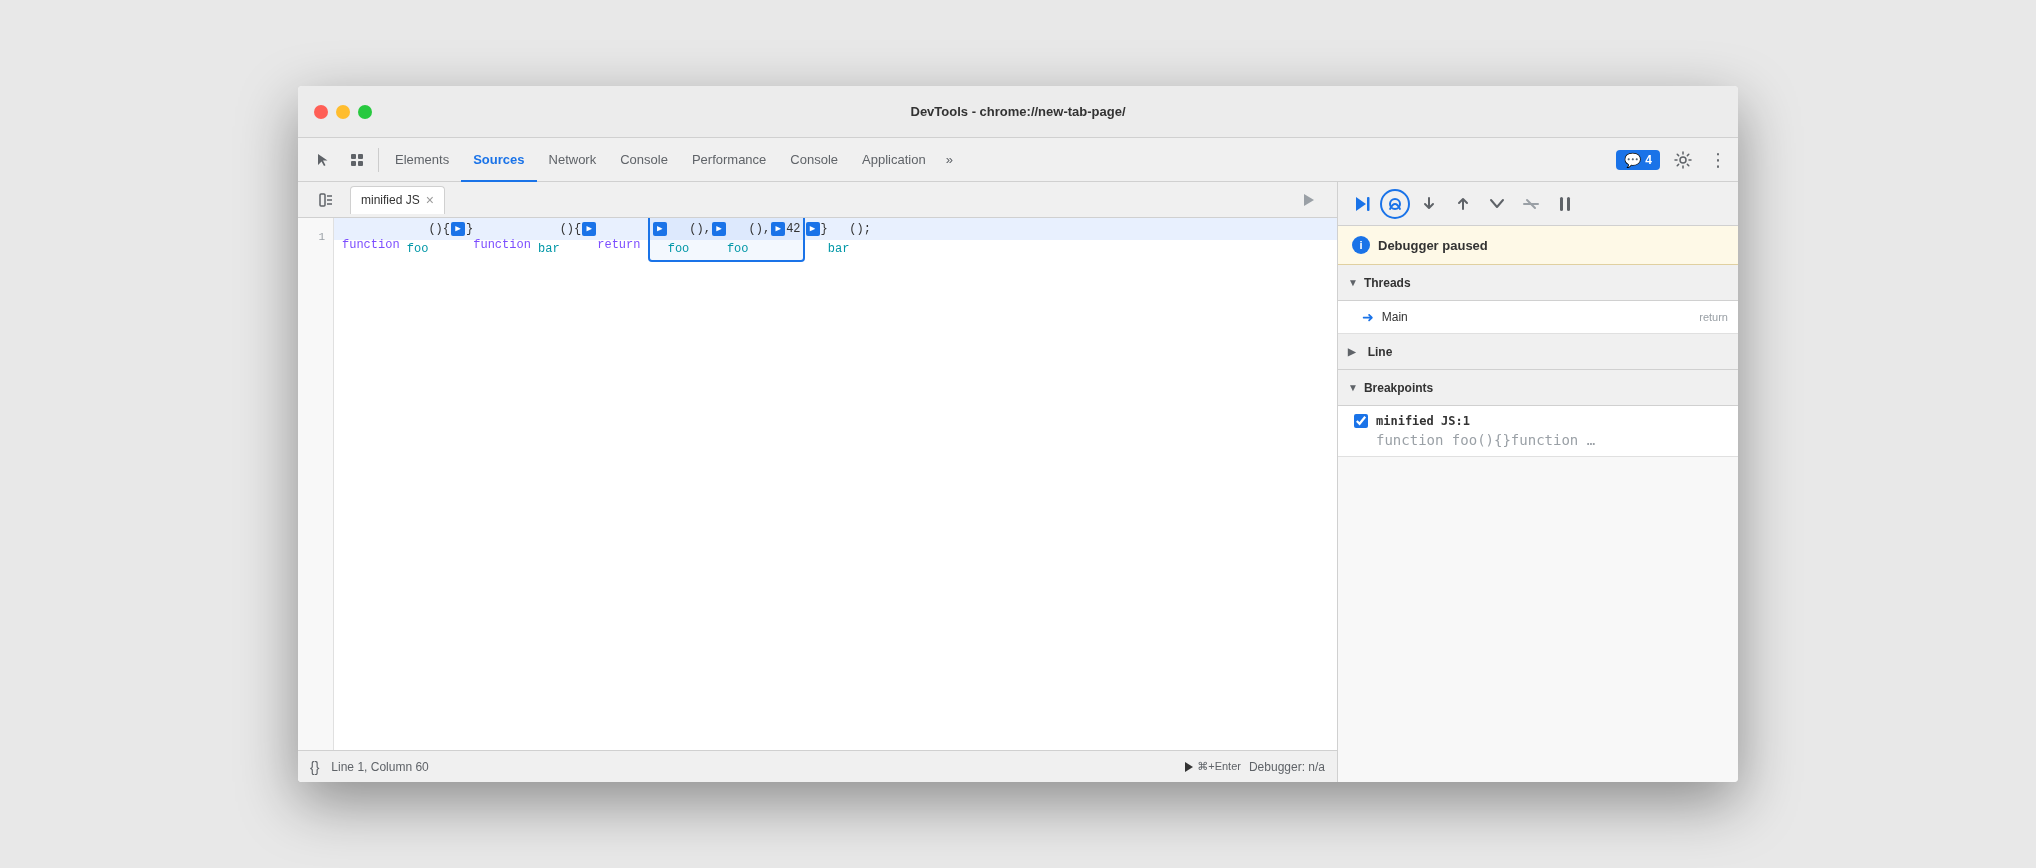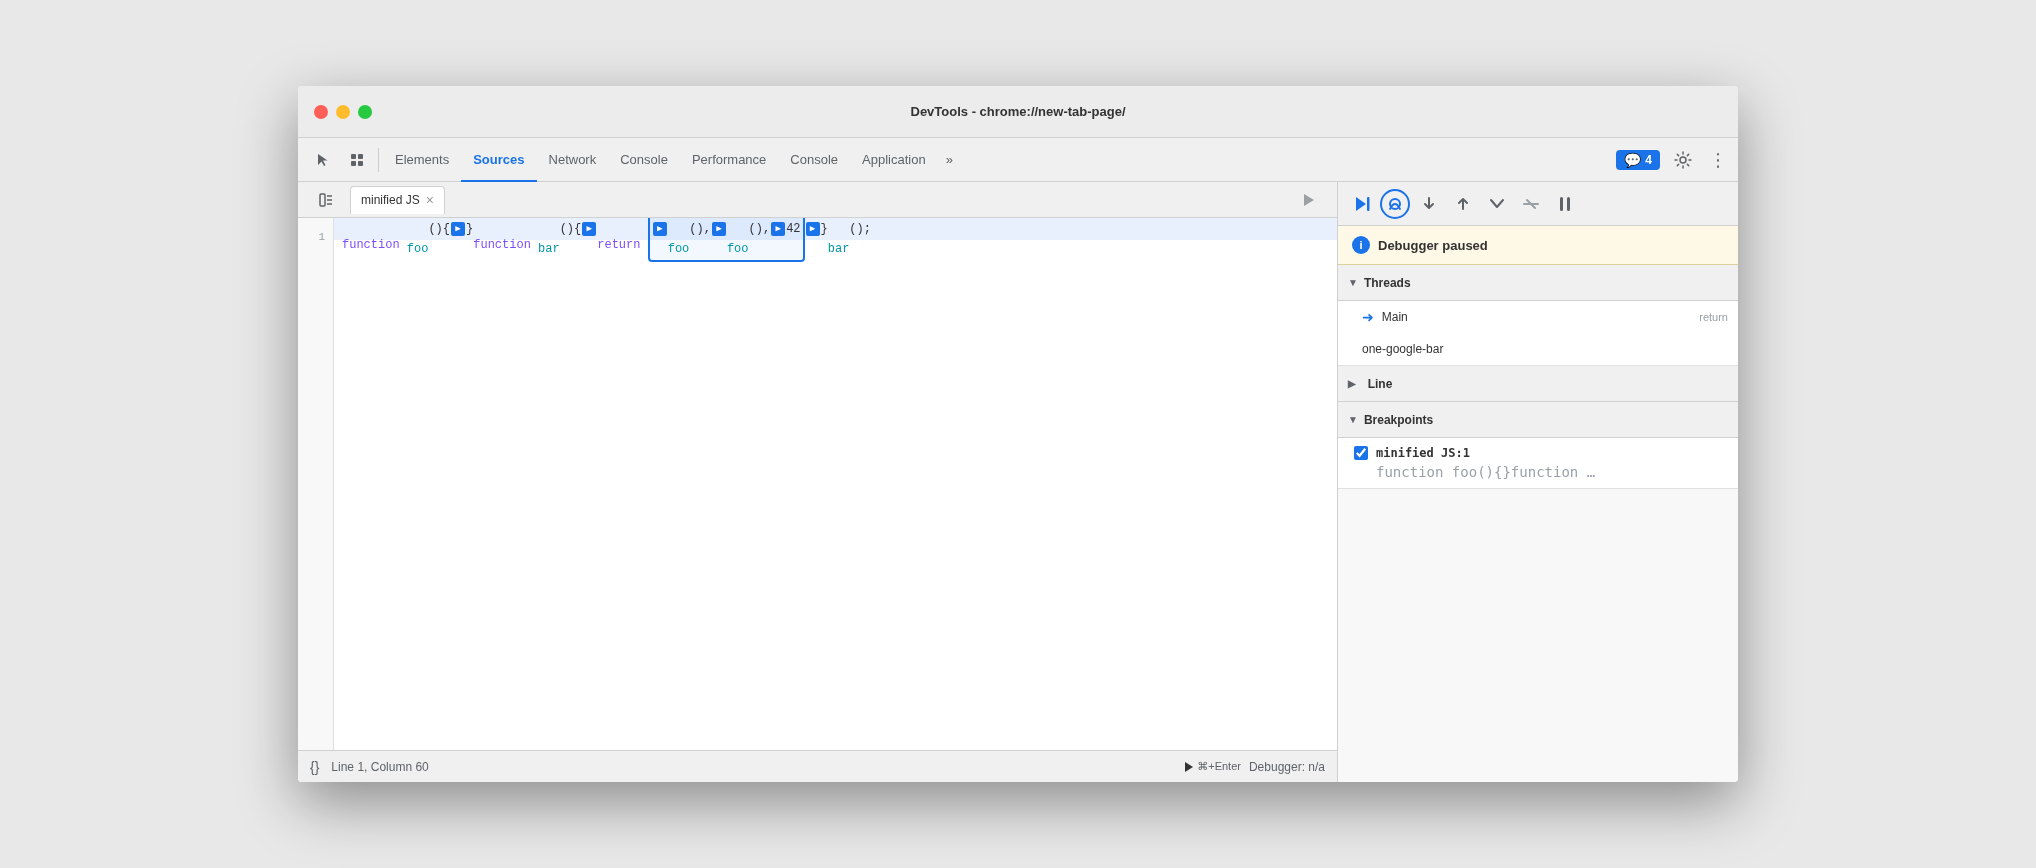--- a/index.html
+++ b/index.html
@@ -645,23 +645,20 @@
       <div class="section-header">
         <span class="section-arrow">▼</span>
         <span>Threads</span>
       </div>
       <div class="section-body">
         <div class="thread-item">
           <span class="thread-arrow">➜</span>
           <span class="thread-name">Main</span>
           <span class="thread-status">return</span>
         </div>
-        <div class="thread-item">
-          <span class="thread-name">one-google-bar</span>
-        </div>
       </div>
 
       <div class="watch-section">
         <span class="section-arrow">▶</span>
         <span style="margin-left:6px;">Line</span>
       </div>
 
       <div class="section-header">
         <span class="section-arrow">▼</span>
         <span>Breakpoints</span>

